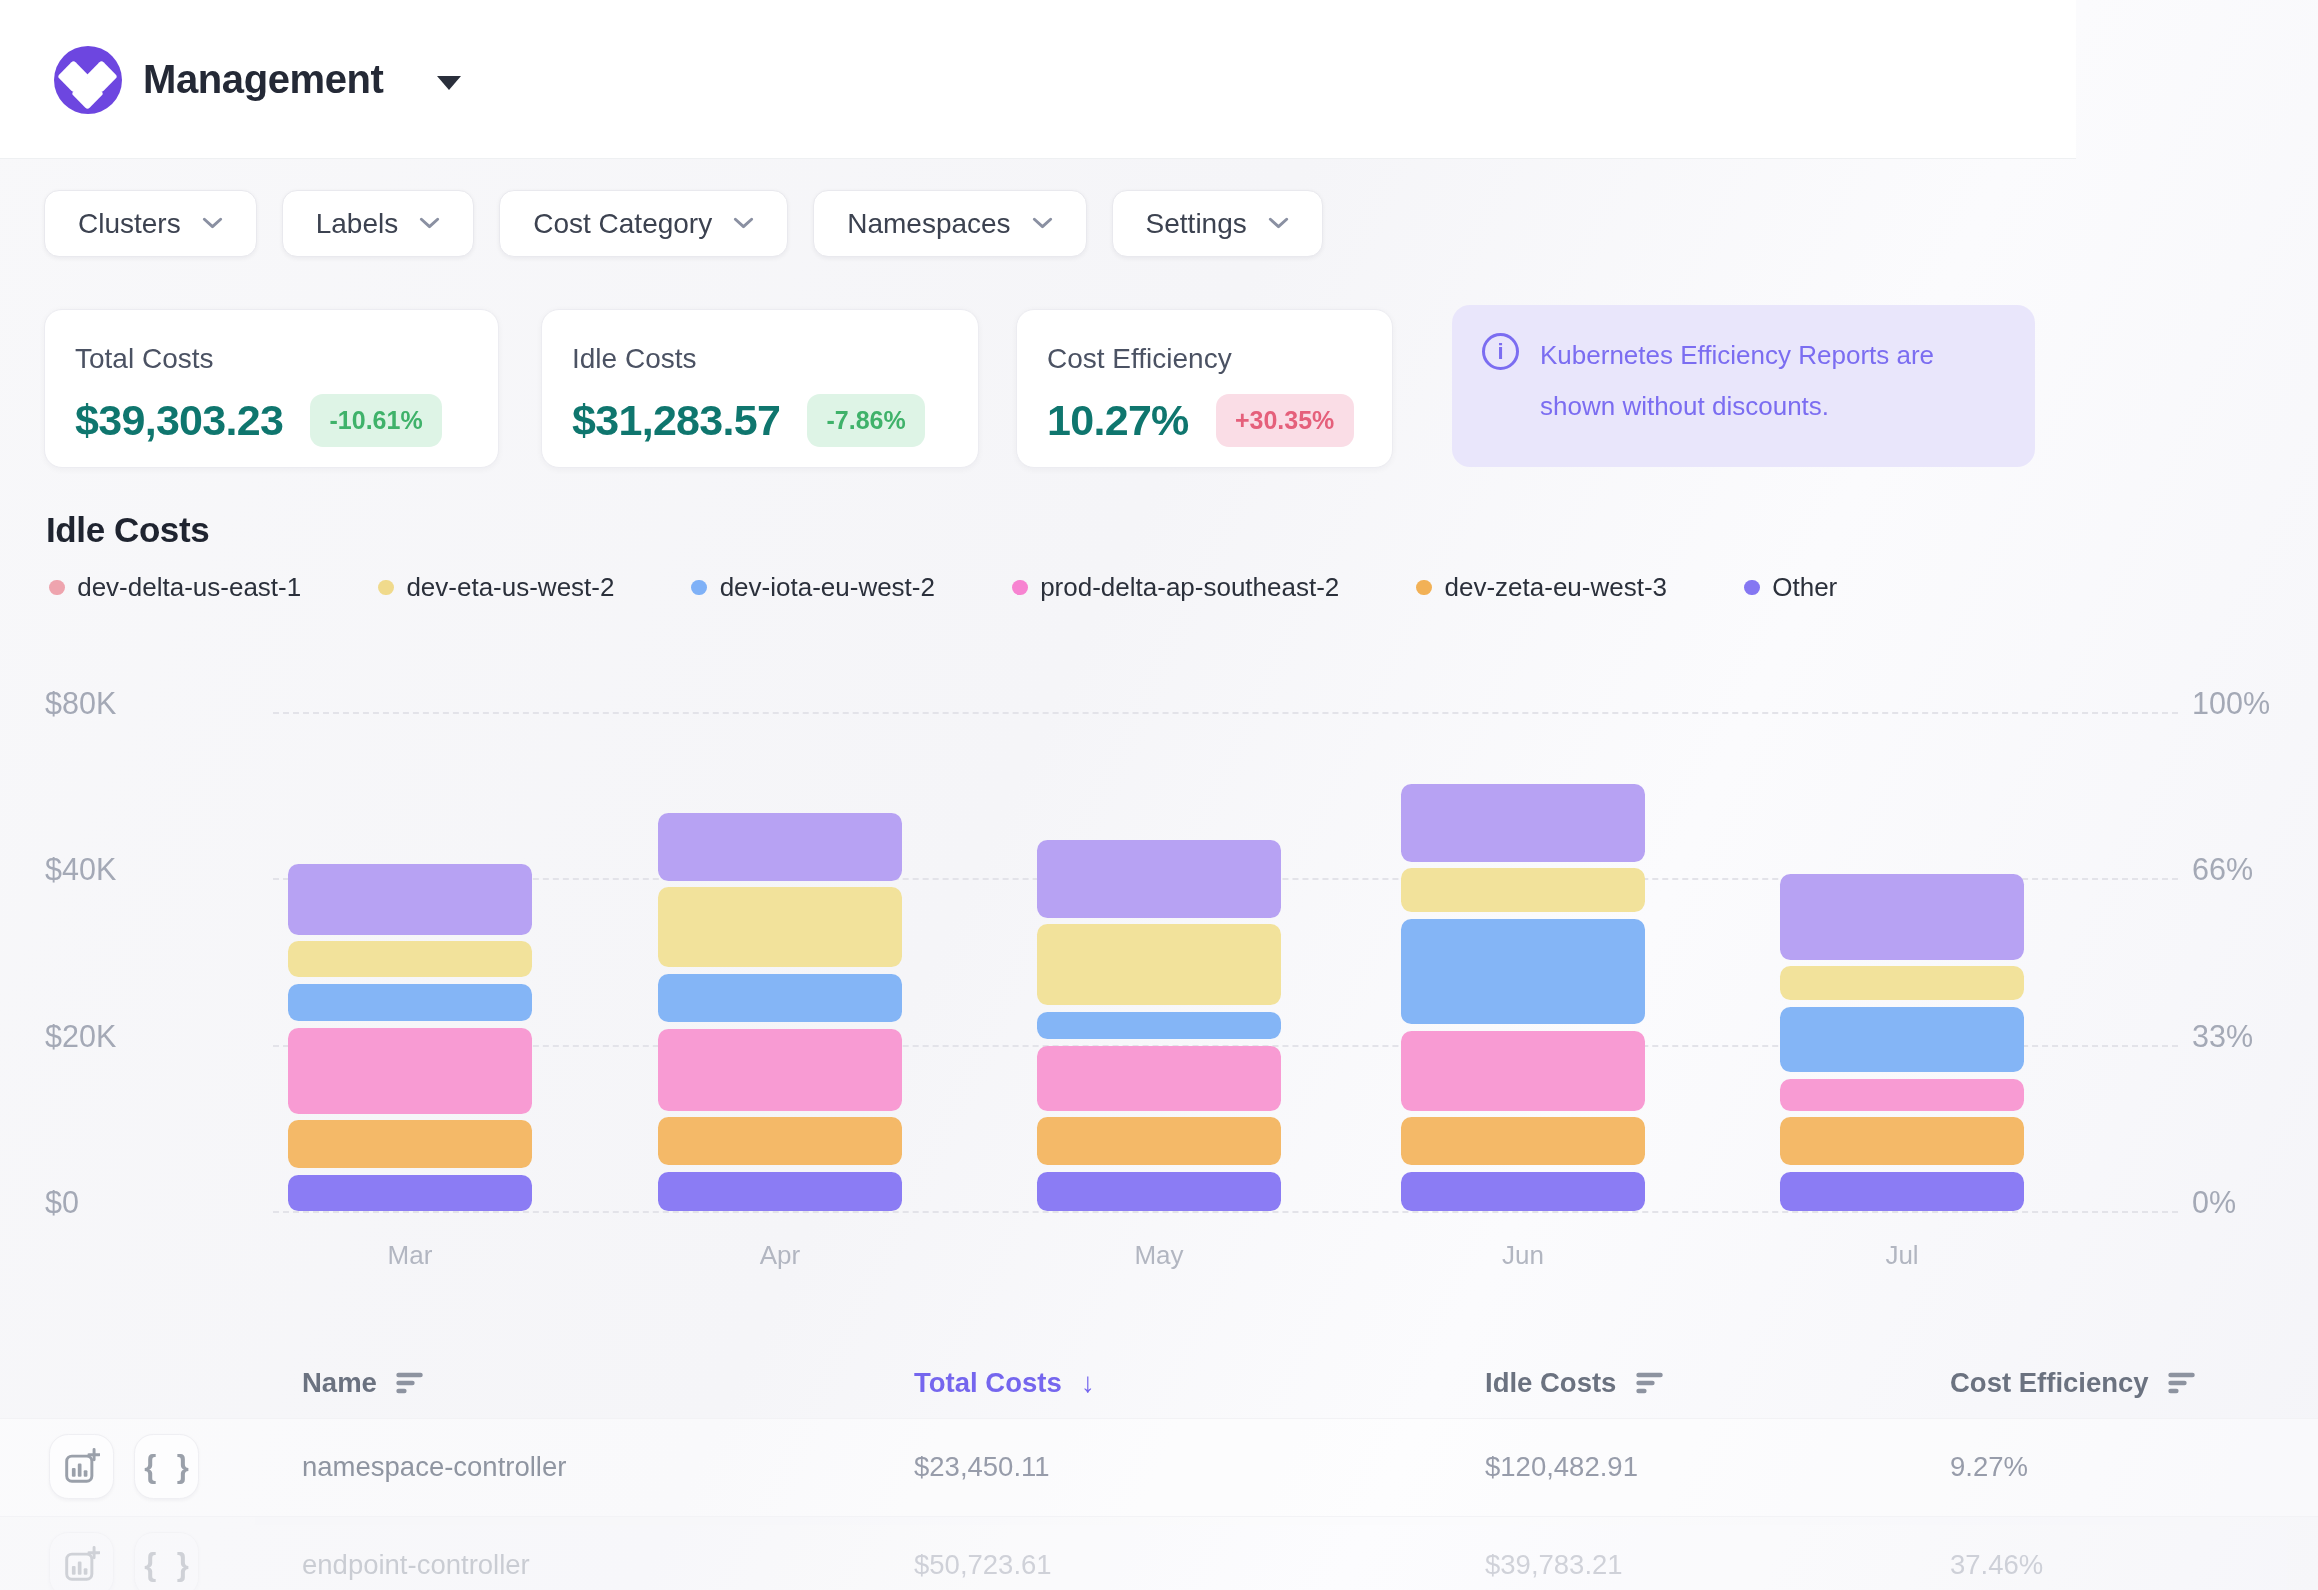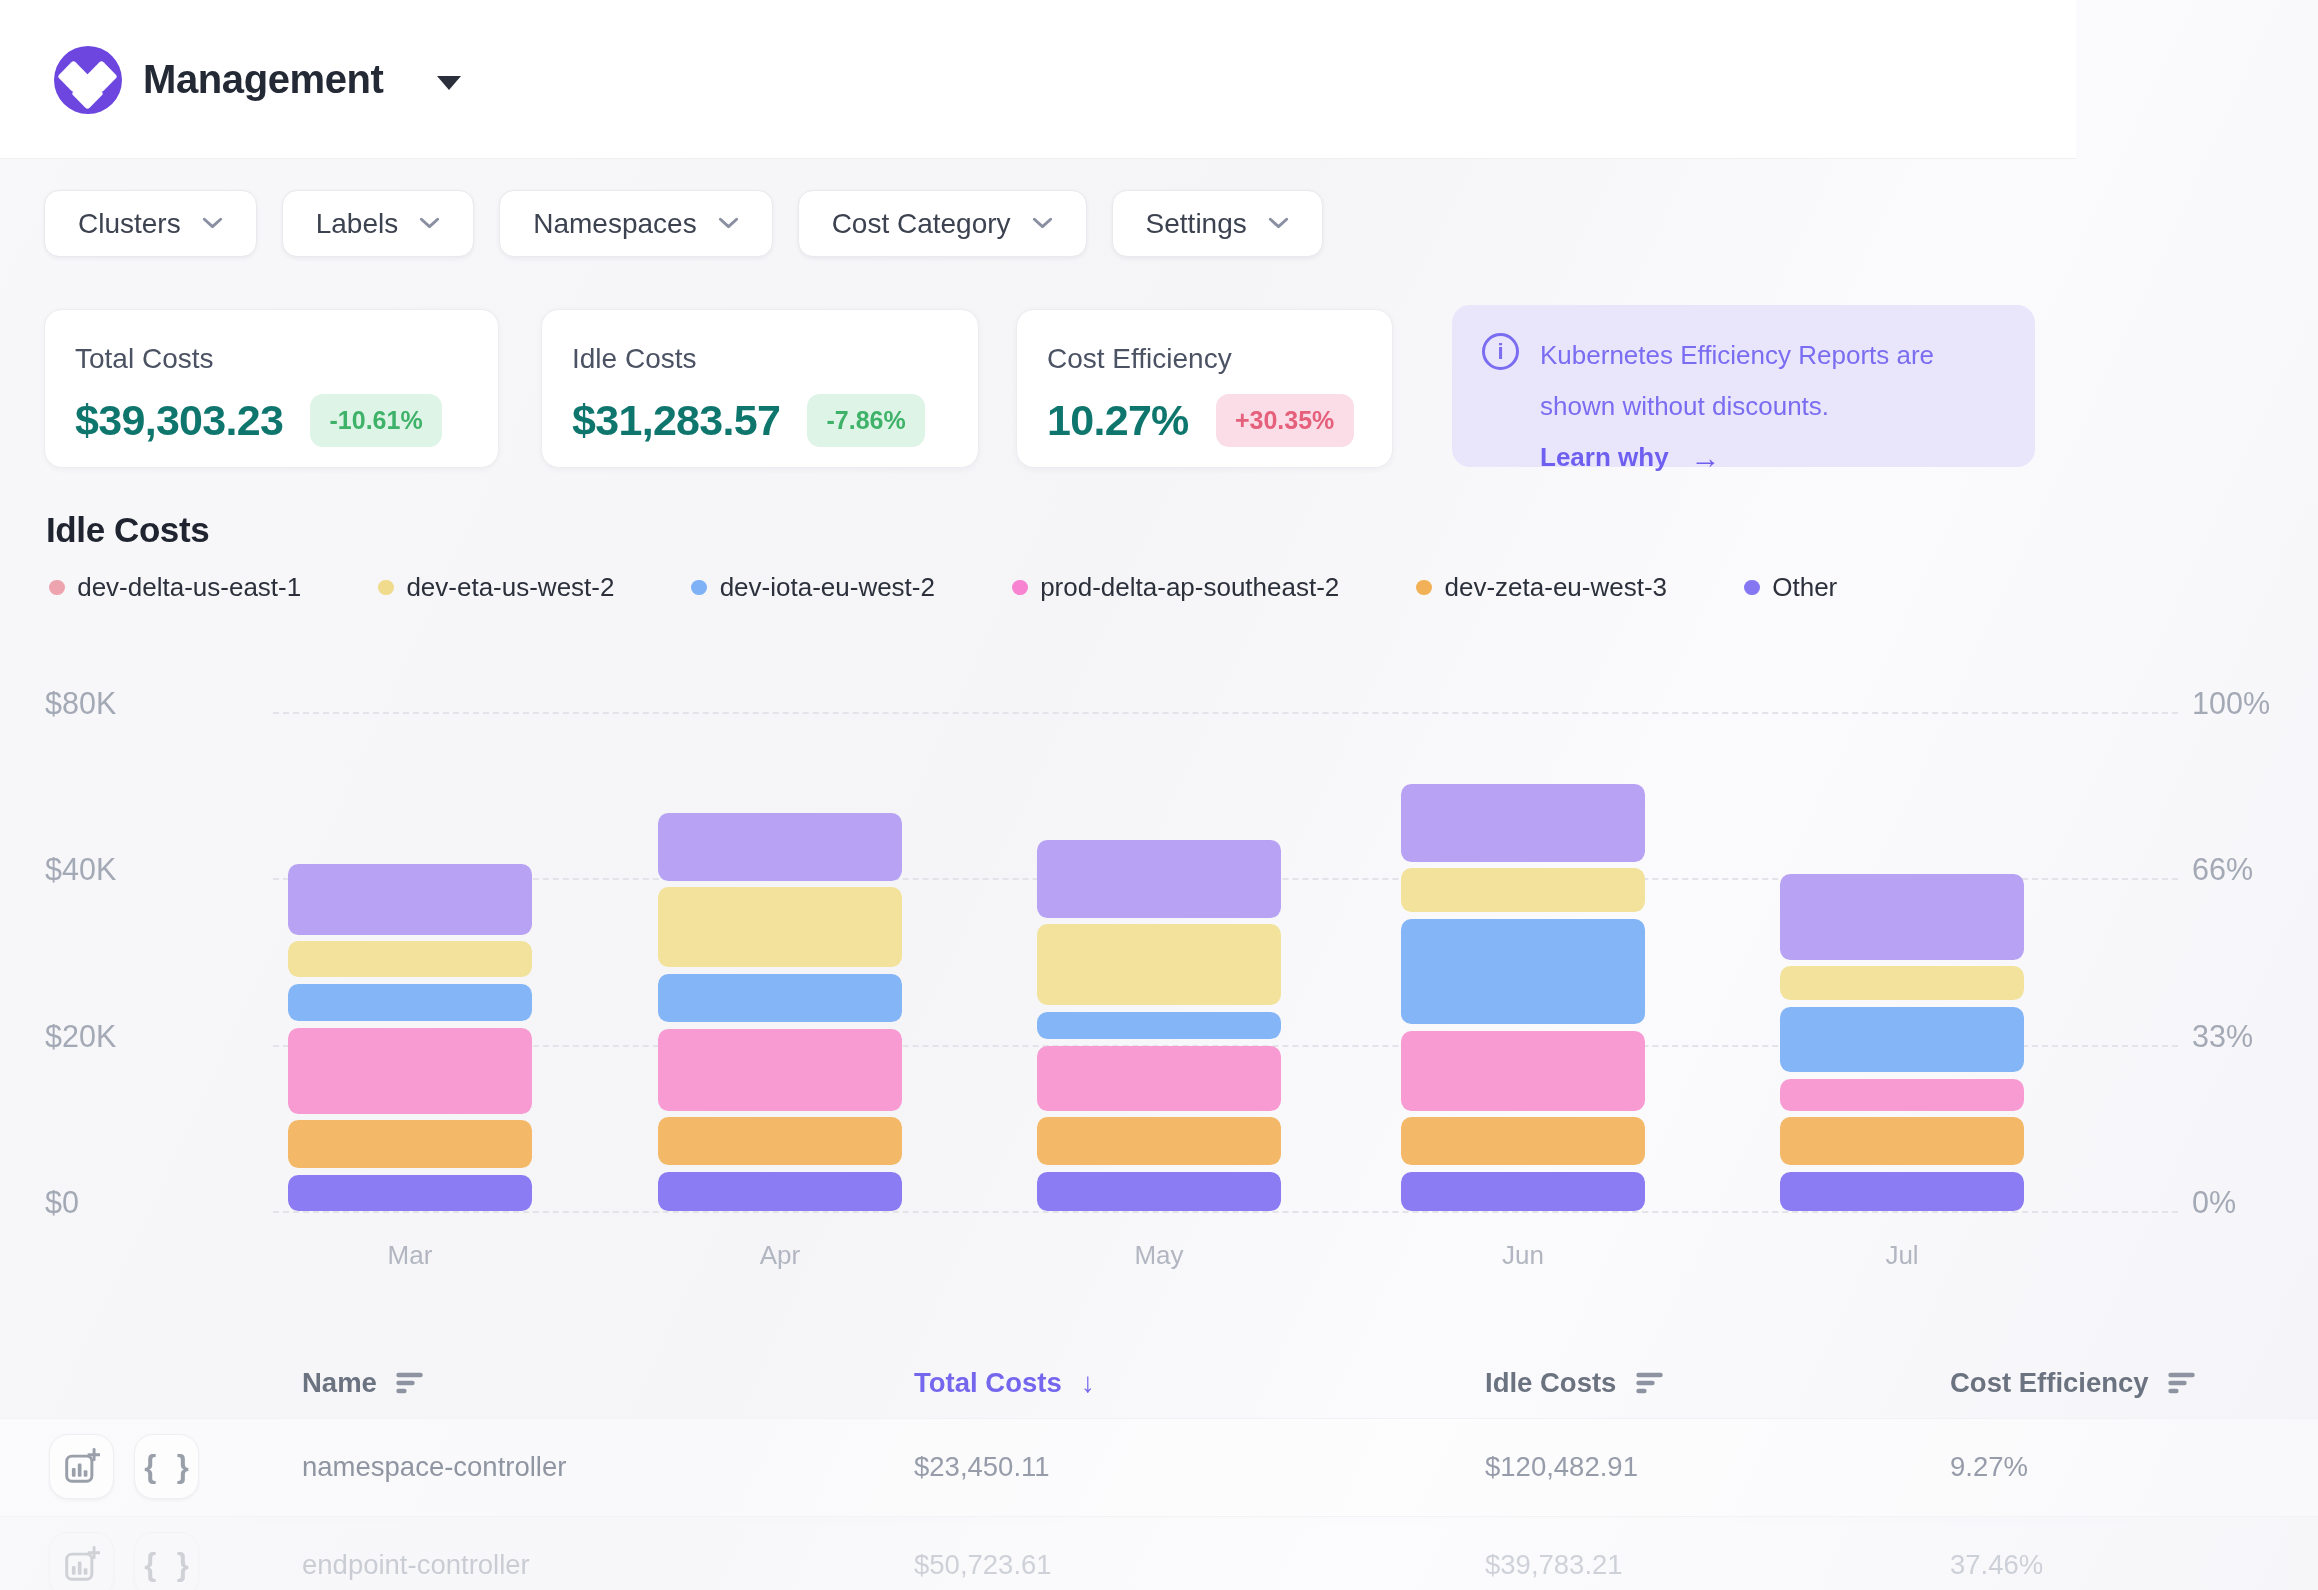--- a/index.html
+++ b/index.html
@@ -128,27 +128,27 @@
           <polyline points="3,3 14,13 25,3" fill="none" stroke="#8a90a2" stroke-width="4" stroke-linecap="round" stroke-linejoin="round"></polyline>
         </svg>
       </div>
       <div class="filter-btn">
         <span class="lbl">Labels</span>
         <svg width="21" height="12.6" viewBox="0 0 28 17">
           <polyline points="3,3 14,13 25,3" fill="none" stroke="#8a90a2" stroke-width="4" stroke-linecap="round" stroke-linejoin="round"></polyline>
         </svg>
       </div>
       <div class="filter-btn">
+        <span class="lbl">Cost Category</span>
+        <svg width="21" height="12.6" viewBox="0 0 28 17">
+          <polyline points="3,3 14,13 25,3" fill="none" stroke="#8a90a2" stroke-width="4" stroke-linecap="round" stroke-linejoin="round"></polyline>
+        </svg>
+      </div>
+      <div class="filter-btn">
         <span class="lbl">Namespaces</span>
-        <svg width="21" height="12.6" viewBox="0 0 28 17">
-          <polyline points="3,3 14,13 25,3" fill="none" stroke="#8a90a2" stroke-width="4" stroke-linecap="round" stroke-linejoin="round"></polyline>
-        </svg>
-      </div>
-      <div class="filter-btn">
-        <span class="lbl">Cost Category</span>
         <svg width="21" height="12.6" viewBox="0 0 28 17">
           <polyline points="3,3 14,13 25,3" fill="none" stroke="#8a90a2" stroke-width="4" stroke-linecap="round" stroke-linejoin="round"></polyline>
         </svg>
       </div>
       <div class="filter-btn">
         <span class="lbl">Settings</span>
         <svg width="21" height="12.6" viewBox="0 0 28 17">
           <polyline points="3,3 14,13 25,3" fill="none" stroke="#8a90a2" stroke-width="4" stroke-linecap="round" stroke-linejoin="round"></polyline>
         </svg>
       </div>
@@ -175,24 +175,20 @@
           <div class="c-value">10.27%</div>
           <div class="badge negative">+30.35%</div>
         </div>
       </div>
     </div>
 
   <div class="banner">
     <div class="info-icon">i</div>
     <div class="banner-body">
       <div>Kubernetes Efficiency Reports are shown without discounts.</div>
-      <div class="banner-link-row">
-        <span class="banner-link">Learn why</span>
-        <span class="banner-arrow">→</span>
-      </div>
     </div>
   </div>
 
   <div class="section-title">Idle Costs</div>
 
   <div id="legend">
       <div class="legend-item">
         <span class="legend-dot" style="background: rgb(238, 164, 174);"></span>
         <span class="legend-label">dev-delta-us-east-1</span>
       </div>

